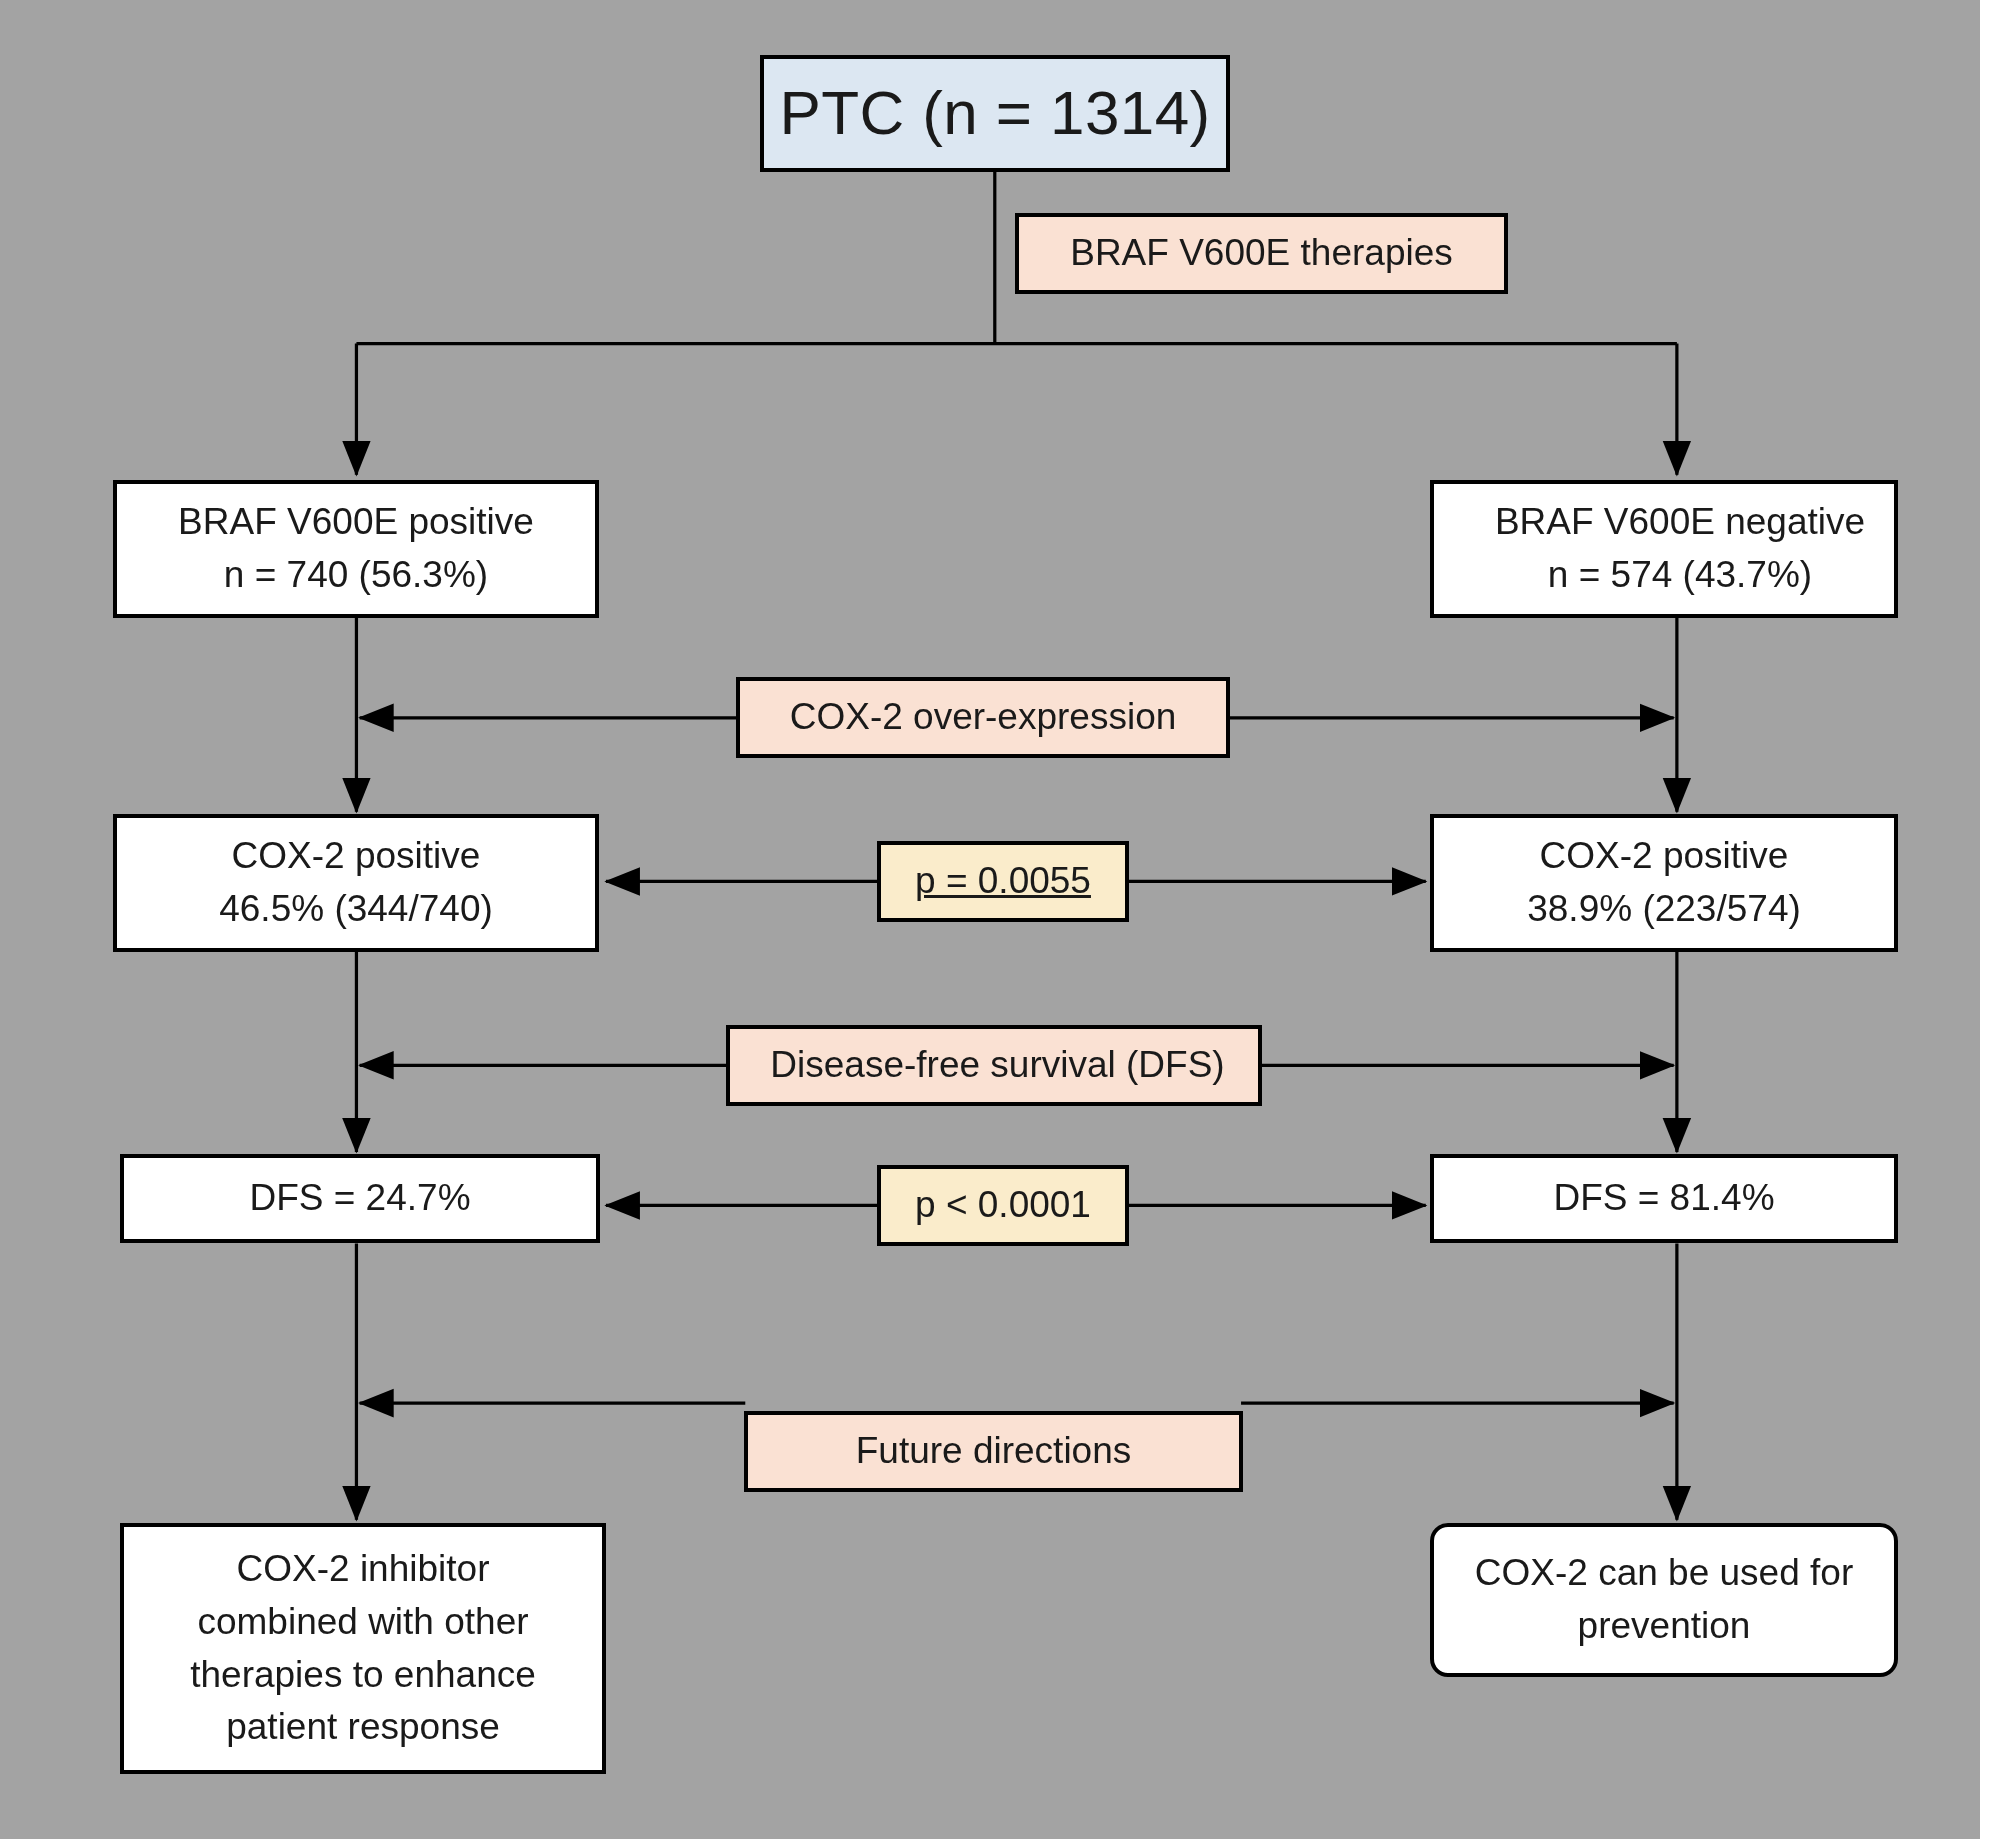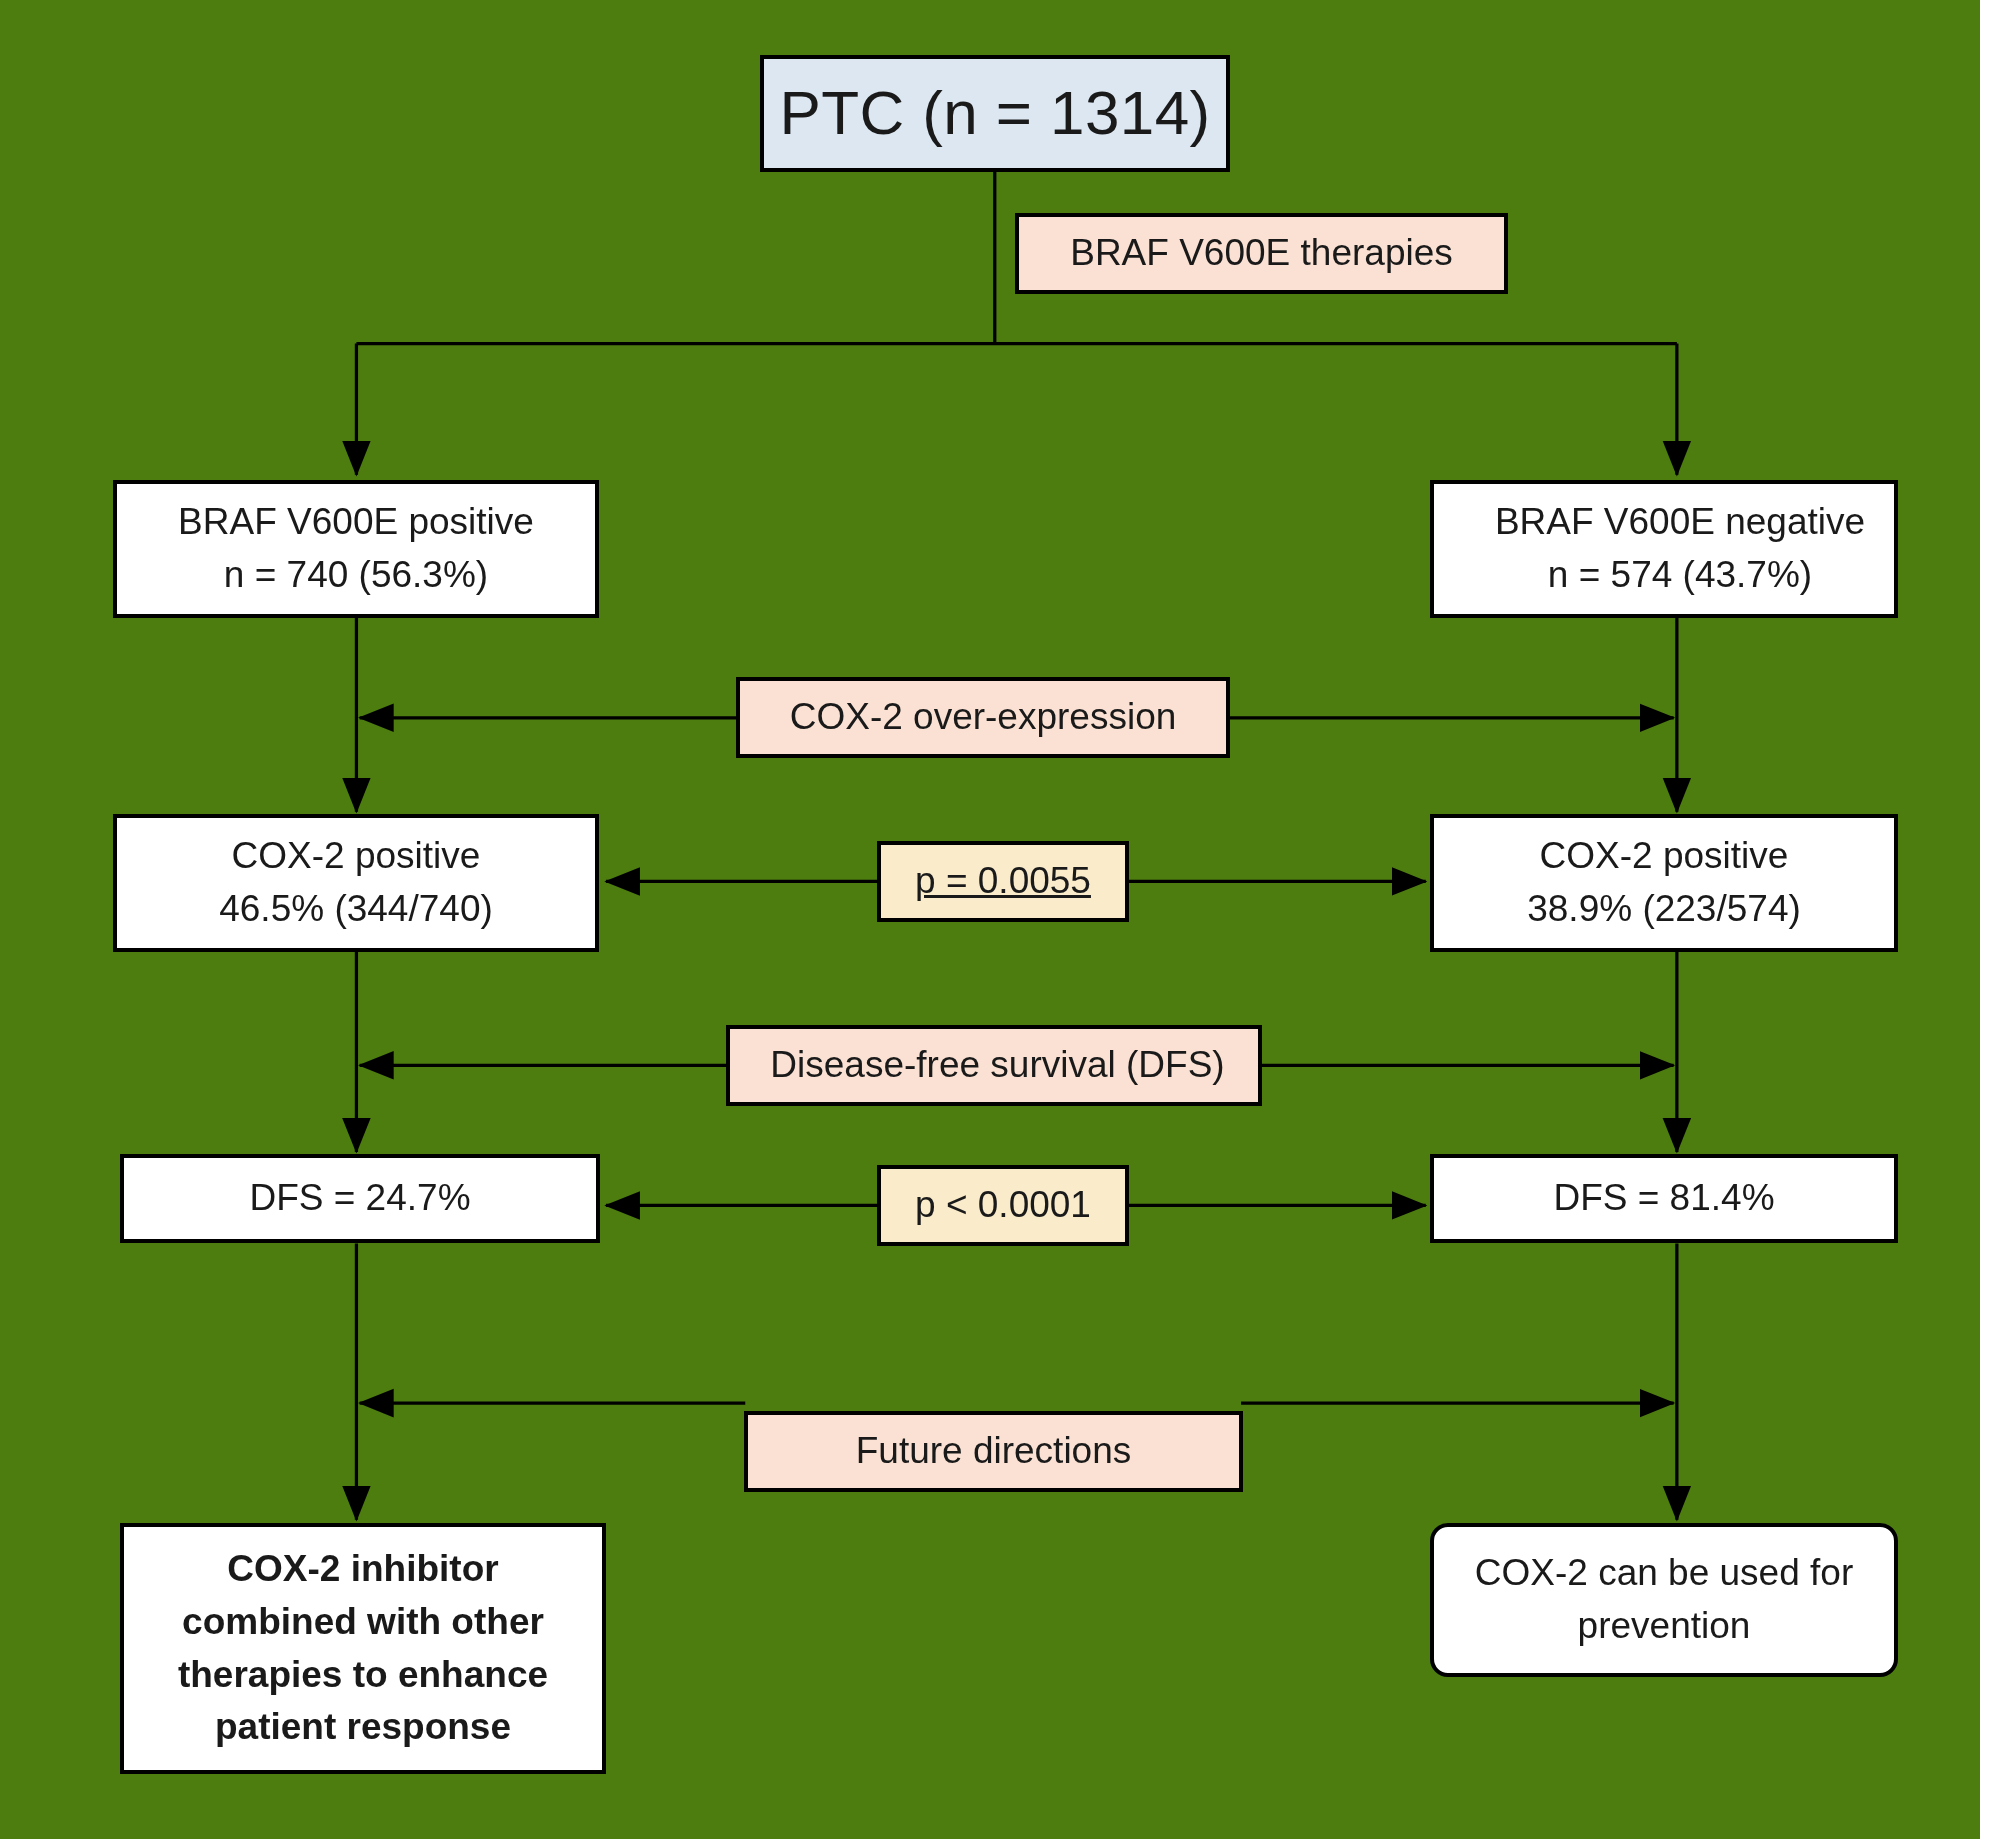--- a/index.html
+++ b/index.html
@@ -7,21 +7,21 @@
     padding: 0;
     background: #ffffff;
   }
   body {
     font-family: "Liberation Sans", sans-serif;
   }
   #canvas {
     position: relative;
     width: 1980px;
     height: 1839px;
-    background: #4d7c0f;
+    background: #a3a3a3;
     overflow: hidden;
   }
   .node {
     position: absolute;
     box-sizing: border-box;
     border: 4px solid #000000;
     background: #ffffff;
     display: flex;
     align-items: center;
     justify-content: center;
@@ -153,21 +153,21 @@
   </div>
 
   <div class="node pval" style="left:877px; top:1165px; width:252px; height:81px;">
     <span>p &lt; 0.0001</span>
   </div>
 
   <div class="node band" style="left:744px; top:1363px; width:499px; height:81px;margin-top:48px;">
     <span>Future directions</span>
   </div>
 
-  <div class="node outcome" style="left:120px; top:1523px; width:486px; height:251px;font-weight:bold;">
+  <div class="node outcome" style="left:120px; top:1523px; width:486px; height:251px;">
     <span>COX-2 inhibitor
 combined with other
 therapies to enhance
 patient response</span>
   </div>
 
   <div class="node outcome" style="left:1430px; top:1523px; width:468px; height:154px;border-radius:18px;">
     <span>COX-2 can be used for
 prevention</span>
   </div>

